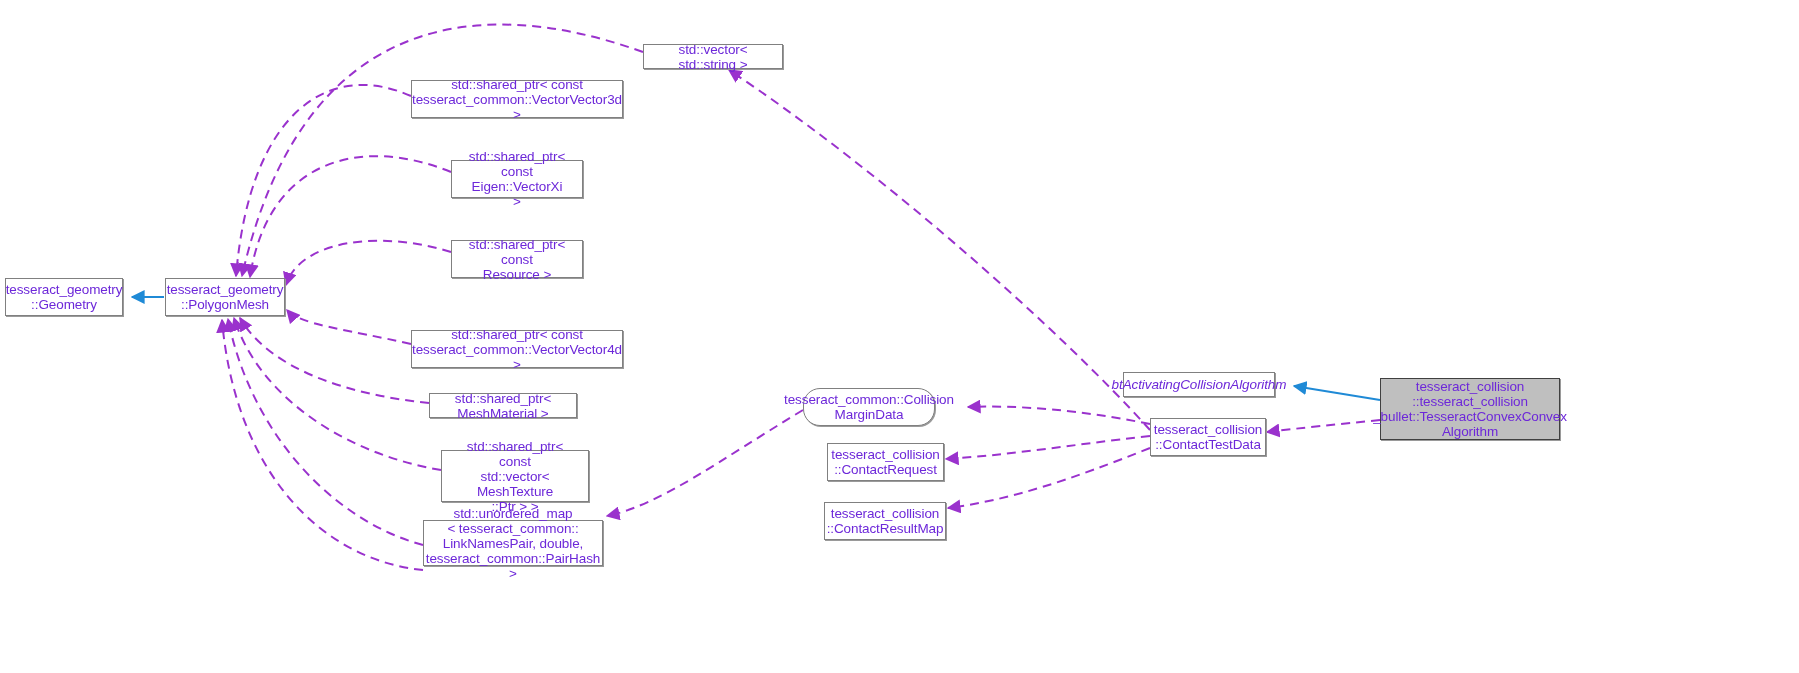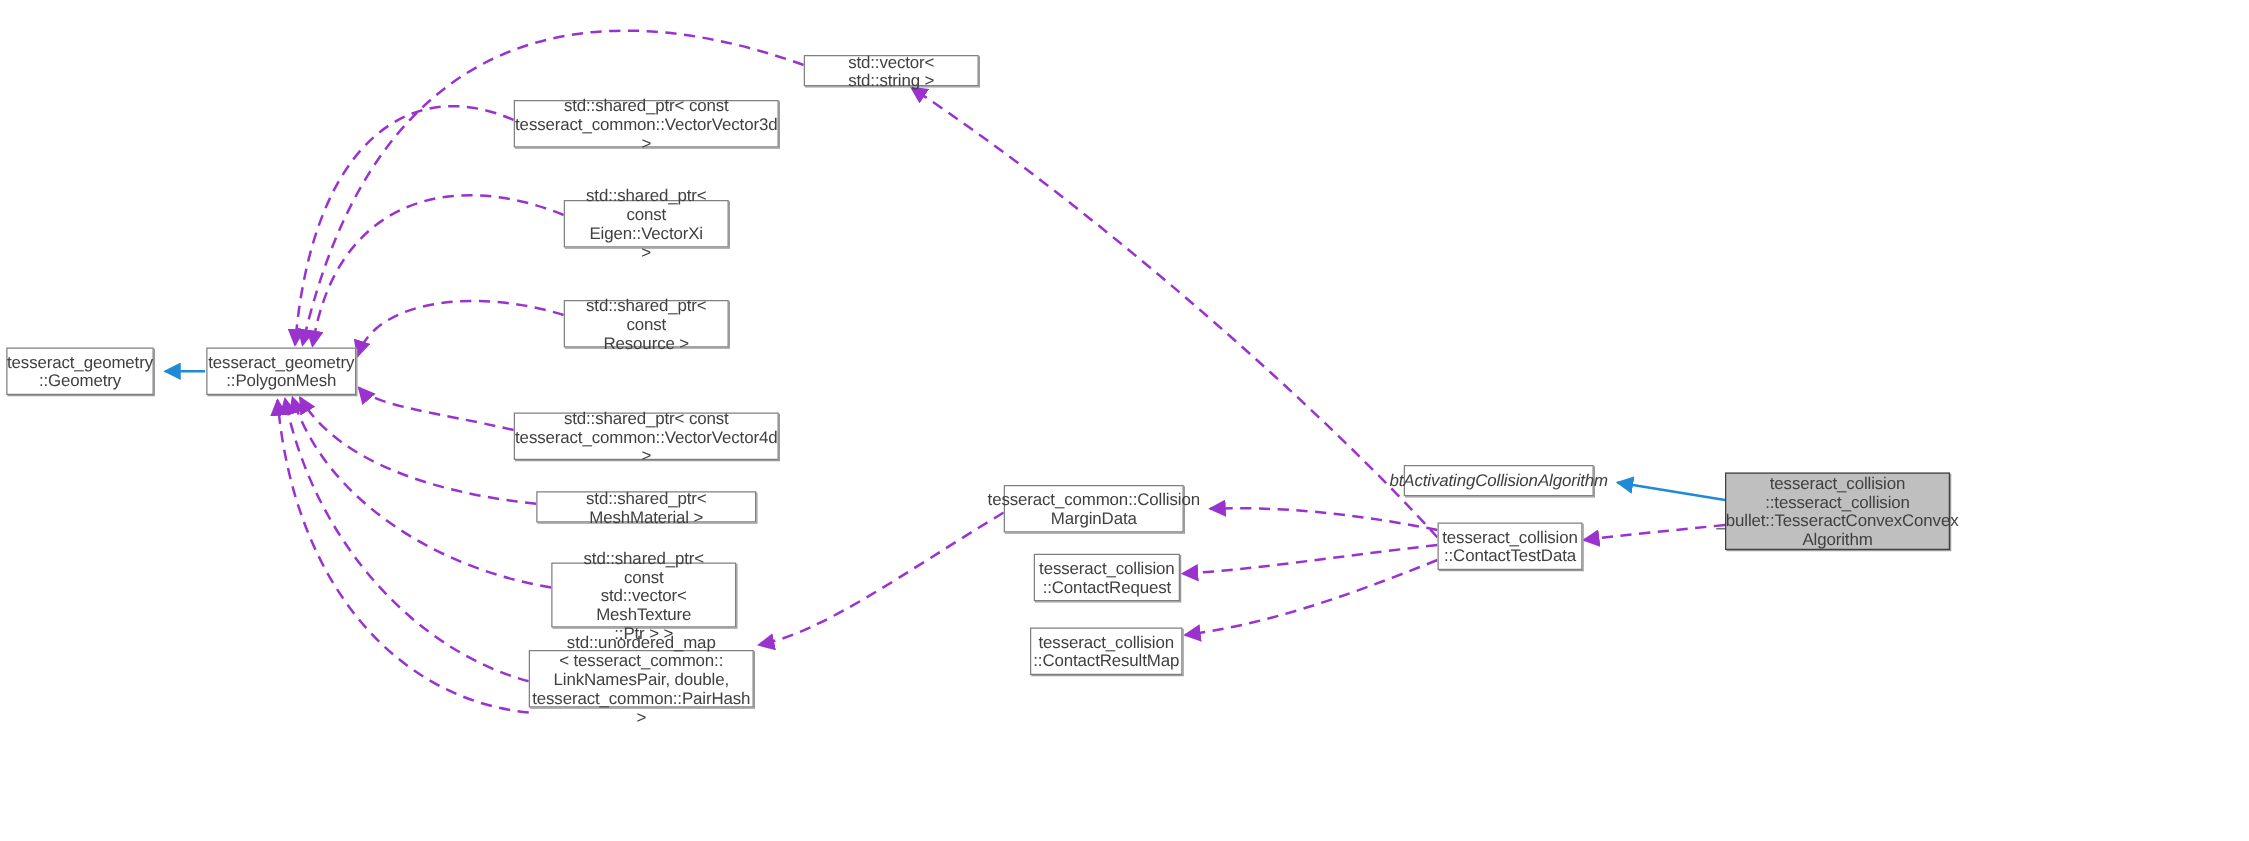--- a/index.html
+++ b/index.html
@@ -24,21 +24,21 @@
   }
   .node {
     position: absolute;
     background: #ffffff;
     border: 1px solid #808080;
     box-shadow: 1px 1px 0 0 #9a9a9a;
     display: flex;
     align-items: center;
     justify-content: center;
     text-align: center;
-    color: #404040;
+    color: #6d28d9;
     font-size: 13.5px;
     line-height: 15px;
     padding: 2px 19px;
     white-space: pre-line;
     letter-spacing: -0.1px;
   }
   .node.highlight {
     background: #bfbfbf;
     border: 1px solid #404040;
   }
@@ -123,29 +123,29 @@
 ::PolygonMesh</div>
       <div class="node" style="left: 643px; top: 44px; width: 140px; height: 25px;">std::vector&lt; std::string &gt;</div>
       <div class="node" style="left: 411px; top: 80px; width: 212px; height: 38px;">std::shared_ptr&lt; const
 tesseract_common::VectorVector3d &gt;</div>
       <div class="node" style="left: 451px; top: 160px; width: 132px; height: 38px;">std::shared_ptr&lt; const
 Eigen::VectorXi &gt;</div>
       <div class="node" style="left: 451px; top: 240px; width: 132px; height: 38px;">std::shared_ptr&lt; const
 Resource &gt;</div>
       <div class="node" style="left: 411px; top: 330px; width: 212px; height: 38px;">std::shared_ptr&lt; const
 tesseract_common::VectorVector4d &gt;</div>
-      <div class="node" style="left: 429px; top: 393px; width: 176px; height: 25px;">std::shared_ptr&lt; MeshMaterial &gt;</div>
+      <div class="node" style="left: 429px; top: 393px; width: 148px; height: 25px;">std::shared_ptr&lt; MeshMaterial &gt;</div>
       <div class="node" style="left: 441px; top: 450px; width: 148px; height: 52px;">std::shared_ptr&lt; const
 std::vector&lt; MeshTexture
 ::Ptr &gt; &gt;</div>
       <div class="node" style="left: 423px; top: 520px; width: 180px; height: 46px;">std::unordered_map
 &lt; tesseract_common::
 LinkNamesPair, double,
 tesseract_common::PairHash &gt;</div>
-      <div class="node" style="left: 803px; top: 388px; width: 144px; height: 38px;">tesseract_common::Collision
+      <div class="node" style="left: 803px; top: 388px; width: 132px; height: 38px; border-radius: 17px;">tesseract_common::Collision
 MarginData</div>
       <div class="node" style="left: 827px; top: 443px; width: 117px; height: 38px;">tesseract_collision
 ::ContactRequest</div>
       <div class="node" style="left: 824px; top: 502px; width: 122px; height: 38px;">tesseract_collision
 ::ContactResultMap</div>
       <div class="node" style="left: 1123px; top: 372px; width: 152px; height: 25px; font-style: italic;">btActivatingCollisionAlgorithm</div>
       <div class="node" style="left: 1150px; top: 418px; width: 116px; height: 38px;">tesseract_collision
 ::ContactTestData</div>
       <div class="node highlight" style="left: 1380px; top: 378px; width: 180px; height: 62px;">tesseract_collision
 ::tesseract_collision

